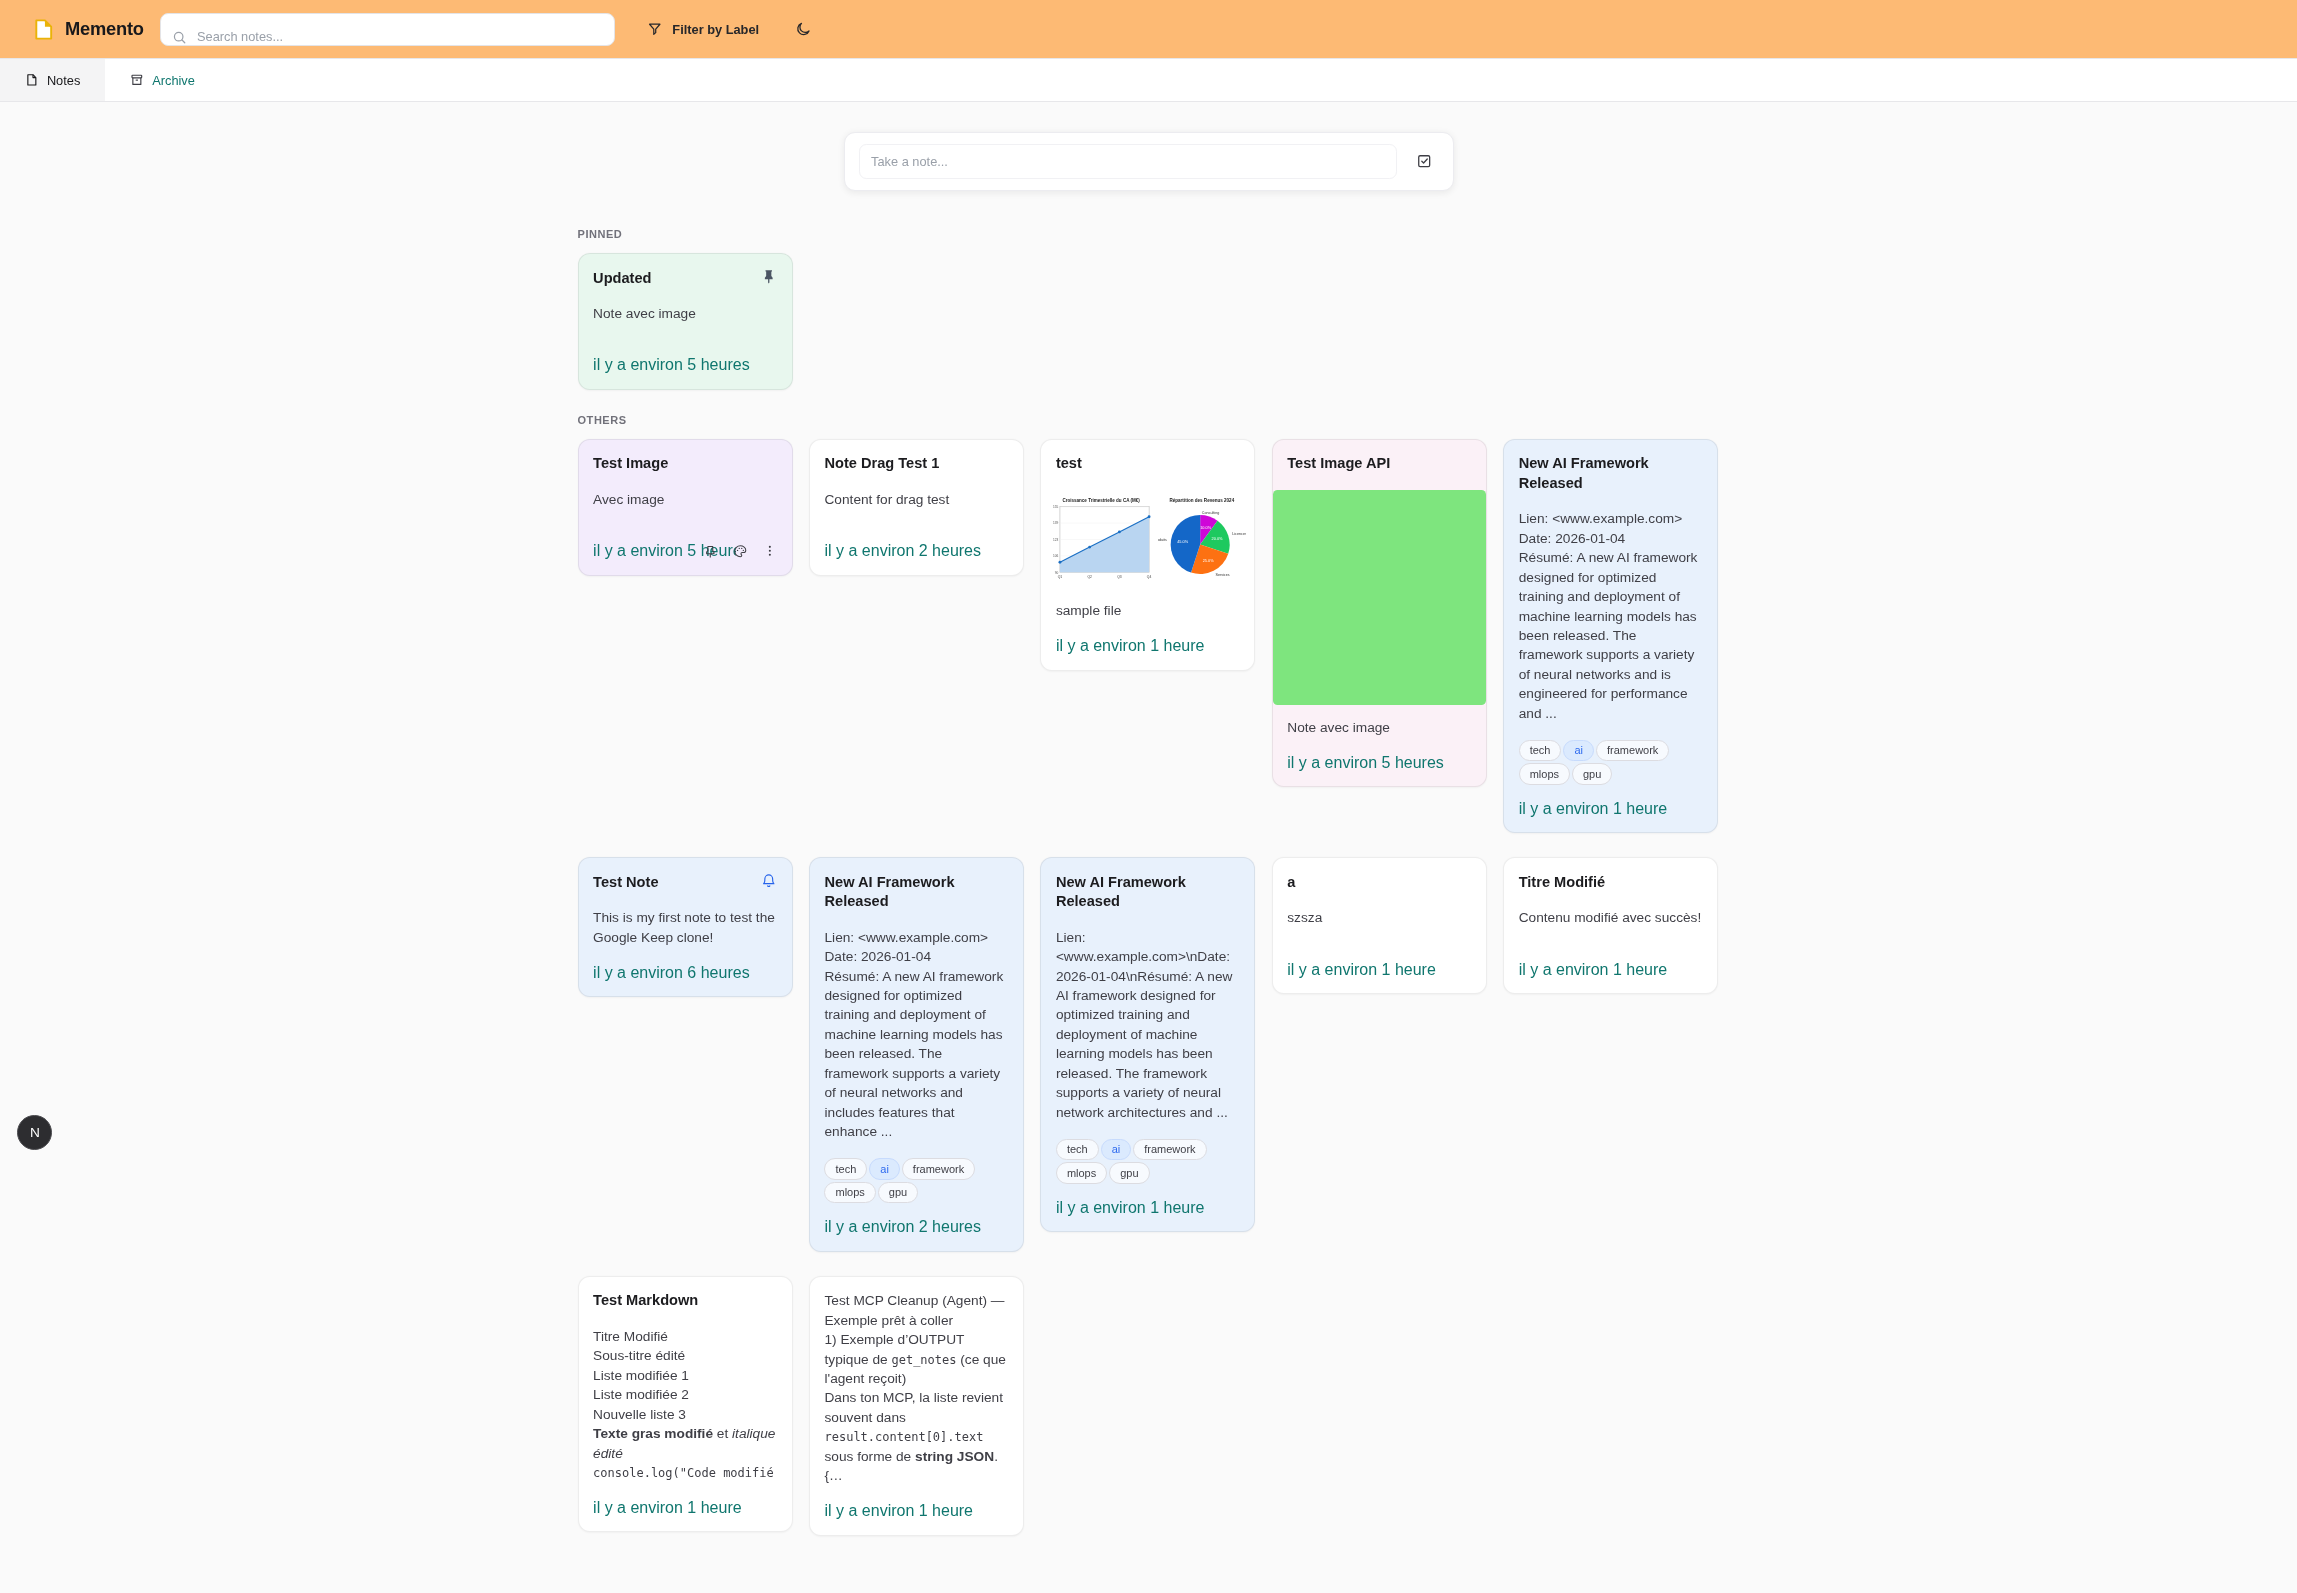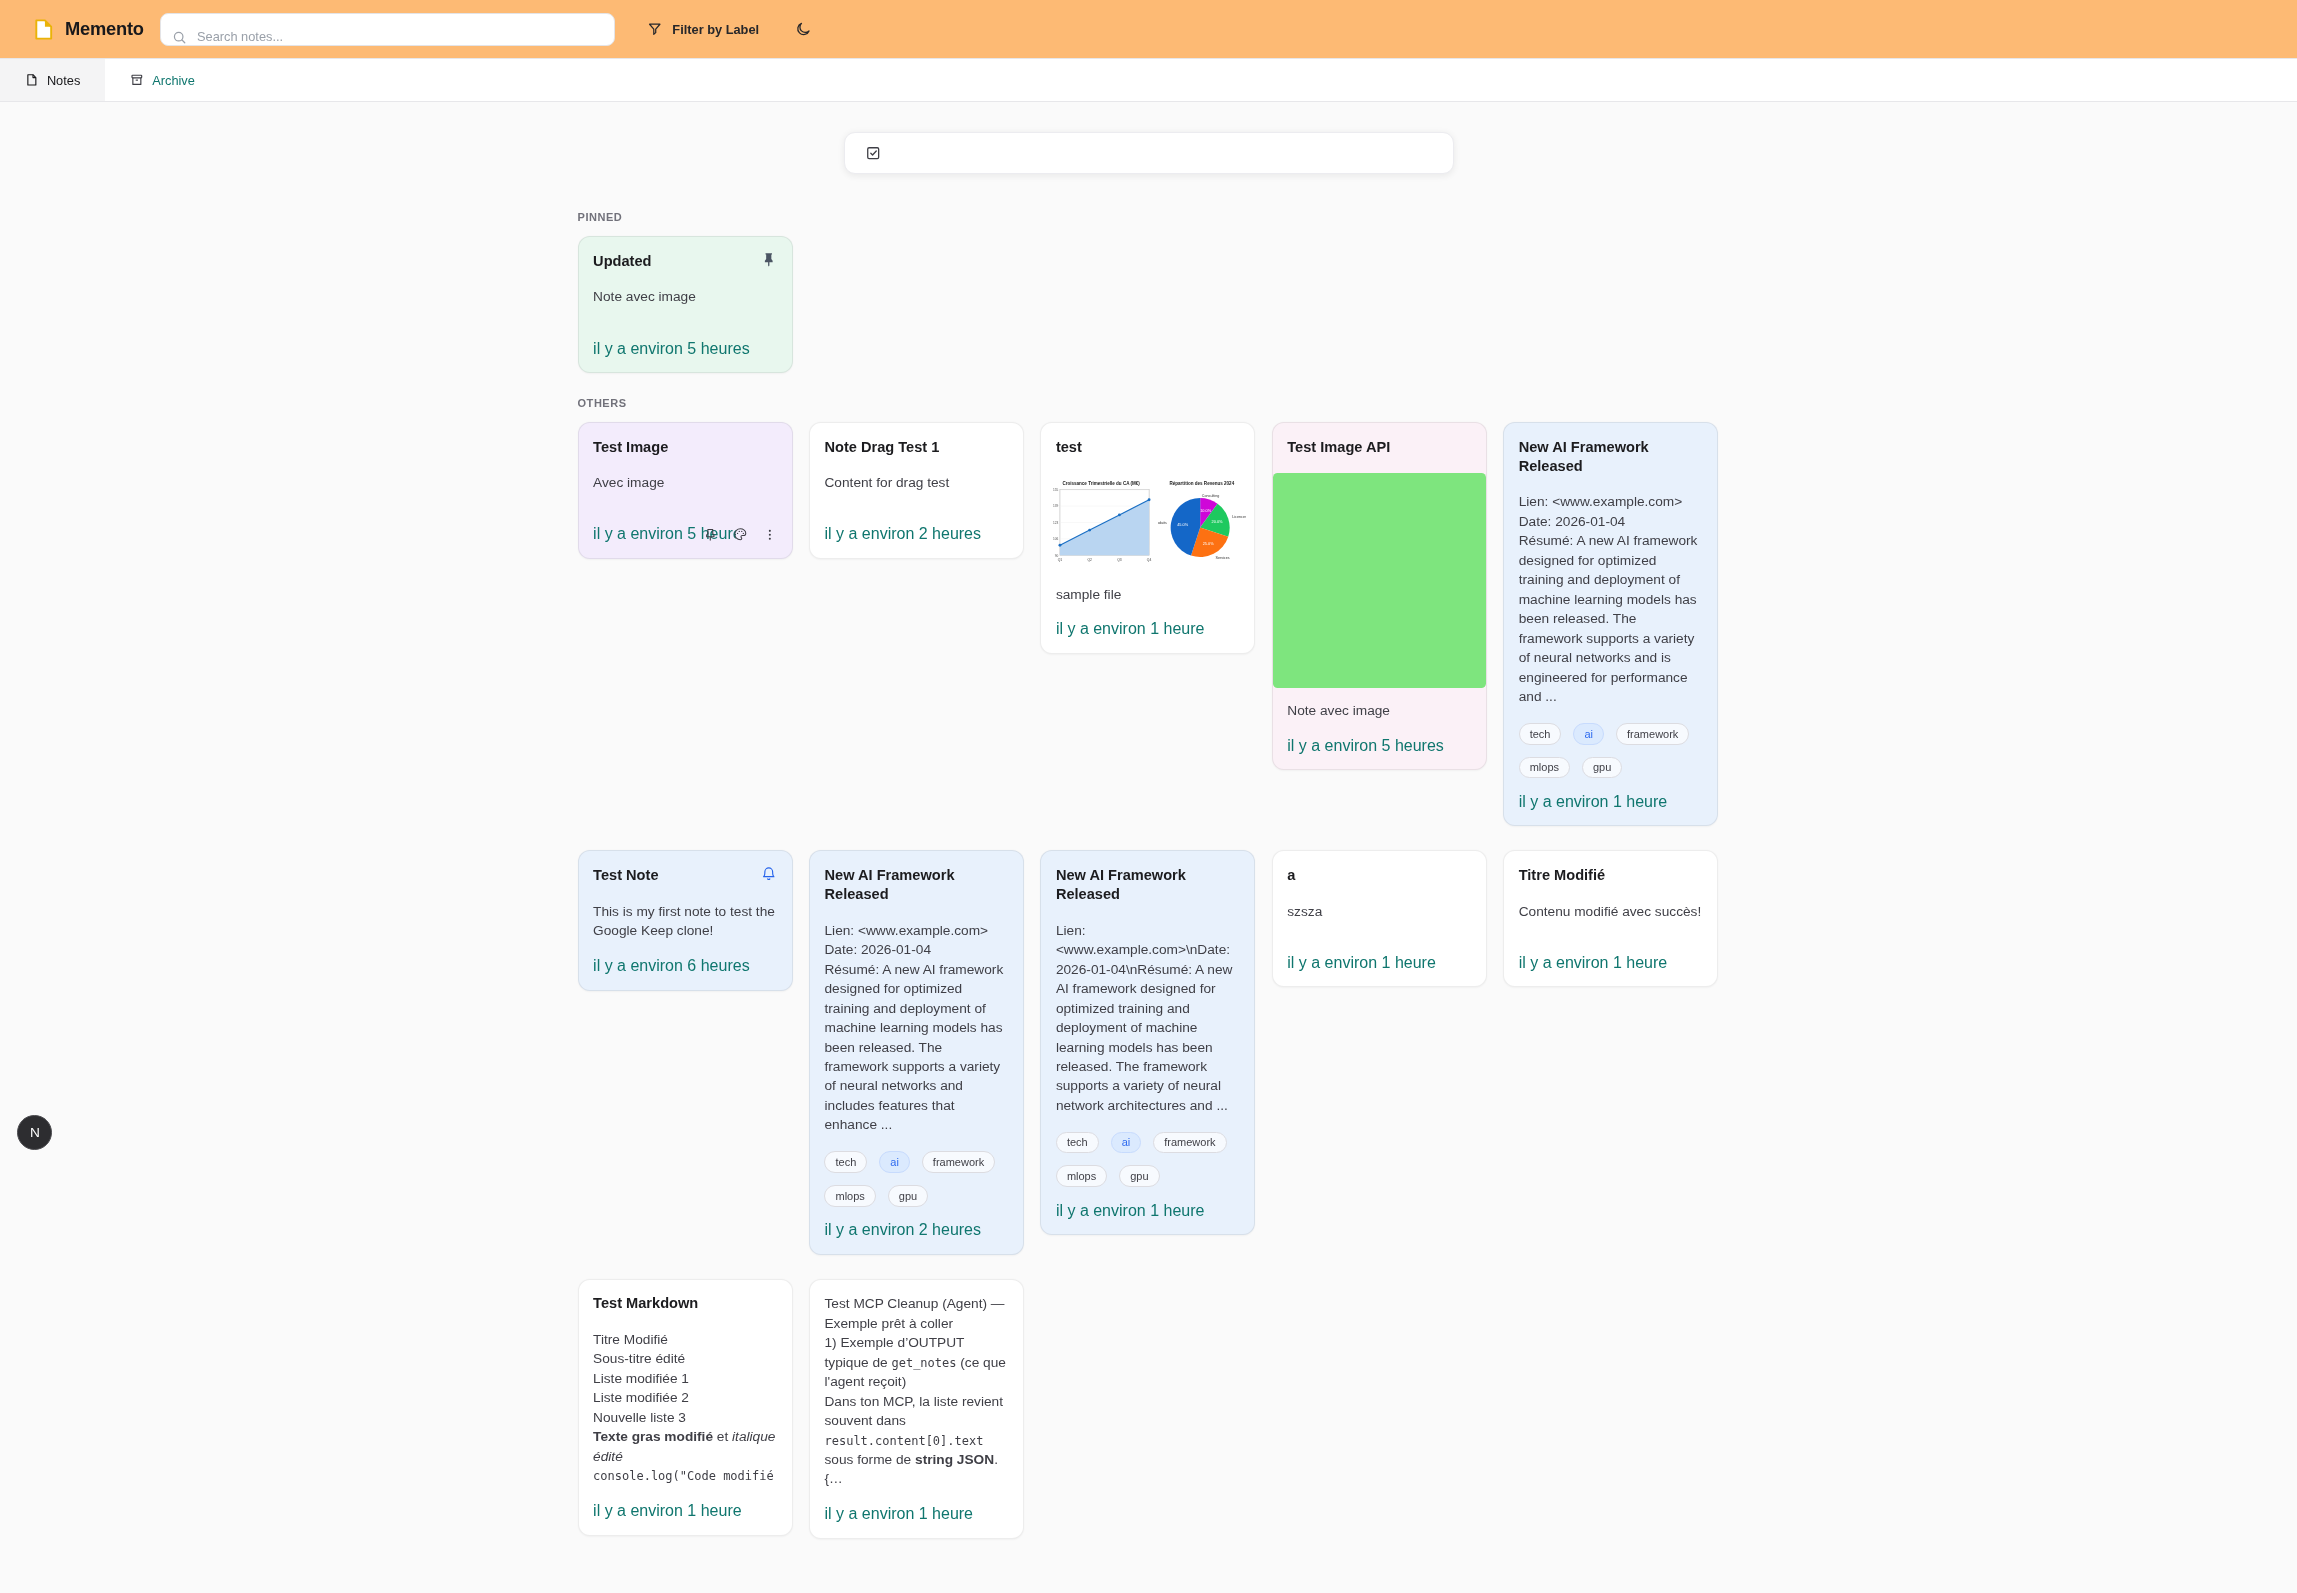--- a/index.html
+++ b/index.html
@@ -40,21 +40,21 @@
   .card-title-row{display:flex;align-items:flex-start;gap:1px;margin-bottom:16.4px}
   .card-title{font-size:14.6px;font-weight:600;line-height:1.32;color:#1c1c1f}
   .title-icon{margin-left:auto;flex-shrink:0;line-height:0}
   .card-content{color:#3f3f46;line-height:1.42;margin-bottom:16.4px;overflow:hidden}
   .content-line.nowrap{white-space:nowrap}
   .seg-b{font-weight:700}
   .seg-i{font-style:italic}
   .seg-c{font-family:"DejaVu Sans Mono","Liberation Mono",monospace;font-size:12px}
   .card-image{height:215px;border-radius:4.6px;margin:0 -14.6px 12.8px}
   .chart-strip{display:flex;gap:4.6px;margin:1.8px -6.4px 14.6px;align-items:flex-start}
-  .tags{display:flex;flex-wrap:wrap;gap:12px;margin-bottom:14.6px}
+  .tags{display:flex;flex-wrap:wrap;gap:2px;margin-bottom:14.6px}
   .tag{border:0.9px solid #dcdce1;border-radius:913px;padding:2.7px 10px;font-size:11px;color:#3f3f46;
     background:rgba(255,255,255,.65);line-height:1.3}
   .tag.accent{background:#dbeafe;border-color:#c7dbfd;color:#2f6bef}
   .card-footer{margin-top:auto;display:flex;align-items:center}
   .card-time{font-size:16px;color:#0f766e;white-space:nowrap;overflow:hidden;flex:1}
   .hover-icons{display:flex;gap:15.5px;flex-shrink:0;margin-left:-33px;align-items:center}
   
   .avatar{position:absolute;left:17.4px;top:1115px;width:35px;height:35px;border-radius:50%;
     background:#2d2d30;border:1.8px solid #4c4c50;color:#fff;display:flex;align-items:center;
     justify-content:center;font-size:13.7px;box-sizing:border-box;cursor:pointer}
@@ -114,20 +114,21 @@
         <rect x="3.5" y="4" width="17" height="4.5" rx="1"></rect>
           <path d="M5 8.5V20h14V8.5"></path>
           <path d="M10 12.5h4"></path>
       </svg>
     </span>
     <span>Archive</span>
   </div>
 </div>
 
 <div class="composer">
+  <input placeholder="Take a note..." style="">
   <button class="composer-icon">
     <span style="line-height:0">
       <svg width="16.4" height="16.4" viewBox="0 0 24 24" fill="none" stroke="#3f3f46" stroke-width="1.9" stroke-linecap="round" stroke-linejoin="round">
         <rect x="4" y="4" width="16" height="16" rx="2"></rect>
           <path d="M8.5 12l2.6 2.6 5.4-5.8"></path>
       </svg>
     </span>
   </button>
 </div>
 

